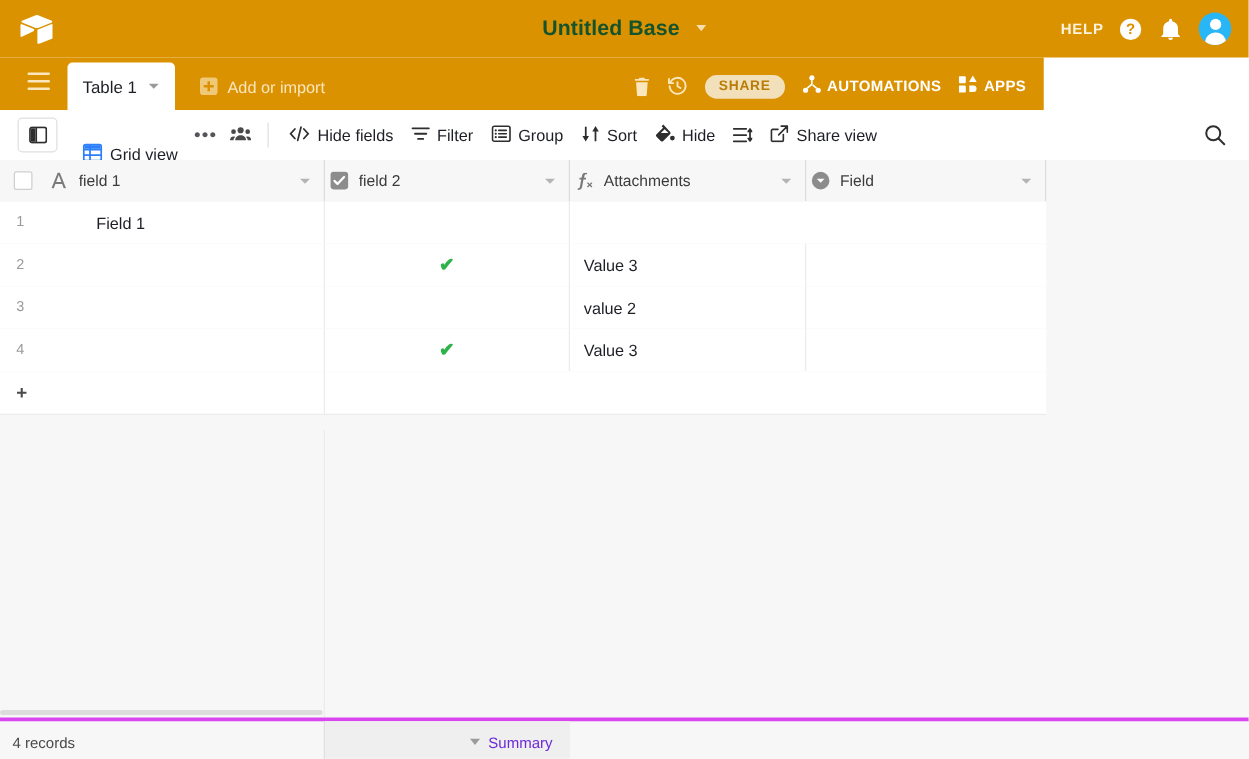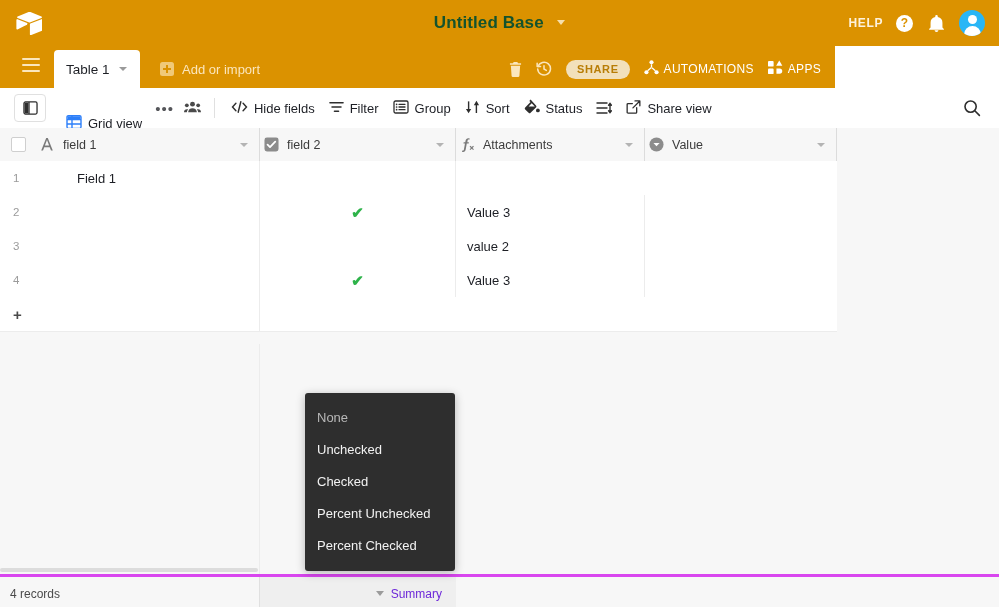--- a/index.html
+++ b/index.html
@@ -206,21 +206,21 @@
     border-radius: 11px;
     padding: 4px 11px 4px 11px;
     line-height: 1;
   }
   .tool-text {
     display: flex;
     align-items: center;
     gap: 5px;
     color: #ffffff;
     font-size: 12px;
-    font-weight: normal;
+    font-weight: bold;
     letter-spacing: .3px;
   }
 
   
   .toolbar {
     position: absolute;
     left: 0; top: 88px;
     width: 999px;
     height: 40px;
     background: #ffffff;
@@ -656,21 +656,21 @@
       <span>Sort</span>
     </div>
 
     <div class="tb-item">
       <span>
         <svg width="16" height="15" viewBox="0 0 16 15" fill="#2e2e2e">
           <path d="M6.6.6 5.3 1.9l1.2 1.2L1.2 8.4a1.4 1.4 0 0 0 0 2l3.4 3.3a1.4 1.4 0 0 0 2 0L12 8.4a1.4 1.4 0 0 0 0-2zM7.7 4.3l3.1 3.1H4.6z"></path>
           <circle cx="13.9" cy="11.4" r="1.9"></circle>
         </svg>
       </span>
-      <span>Status</span>
+      <span>Hide</span>
     </div>
 
     <div class="tb-item">
       <svg width="16" height="14" viewBox="0 0 16 14" fill="none" stroke="#2e2e2e" stroke-width="1.4" stroke-linecap="round">
         <path d="M1 2h10M1 7h10M1 12h10"></path>
         <path d="M14 2.4v9.2M12.6 4.2 14 2.4l1.4 1.8M12.6 9.8 14 11.6l1.4-1.8"></path>
       </svg>
     </div>
 
     <div class="tb-item">
@@ -733,21 +733,21 @@
         <span class="fcaret"></span>
       </div>
 
       <div class="col-head" style="width:192px">
         <span class="ficon">
           <svg width="15" height="15" viewBox="0 0 16 16">
             <circle cx="8" cy="8" r="7.5" fill="#8c8c8c"></circle>
             <path d="M4.7 6.3 8 9.8l3.3-3.5z" fill="#ffffff"></path>
           </svg>
         </span>
-        <span class="fname">Value</span>
+        <span class="fname">Field</span>
         <span class="fcaret"></span>
       </div>
 
       <div class="head-rest"></div>
     </div>
 
     <div class="row" style="top:33px">
       <div class="rownum-cell">1</div>
       <div class="cell c1" style="width:224px">Field 1</div>
       <div class="cell center" style="width:196px"></div>
@@ -783,27 +783,20 @@
     </div>
 
     <div class="addrow" style="top:169px">
       <div class="plus">+</div>
       <div class="cell fill1" style="width:224px; border-right:1px solid #ececec"></div>
       <div class="cell" style="width:577px; border-right:0"></div>
     </div>
 
   </div>
 
-  <div class="ctx-menu">
-    <div class="ctx-item dim">None</div>
-    <div class="ctx-item">Unchecked</div>
-    <div class="ctx-item">Checked</div>
-    <div class="ctx-item">Percent Unchecked</div>
-    <div class="ctx-item">Percent Checked</div>
-  </div>
 
   <div class="hscroll"></div>
   <div class="footer">
     <div class="records-count">4 records</div>
     <div class="footer-divider"></div>
     <div class="summary-cell">
       <span class="caret"></span>
       <span class="lbl">Summary</span>
     </div>
   </div>

